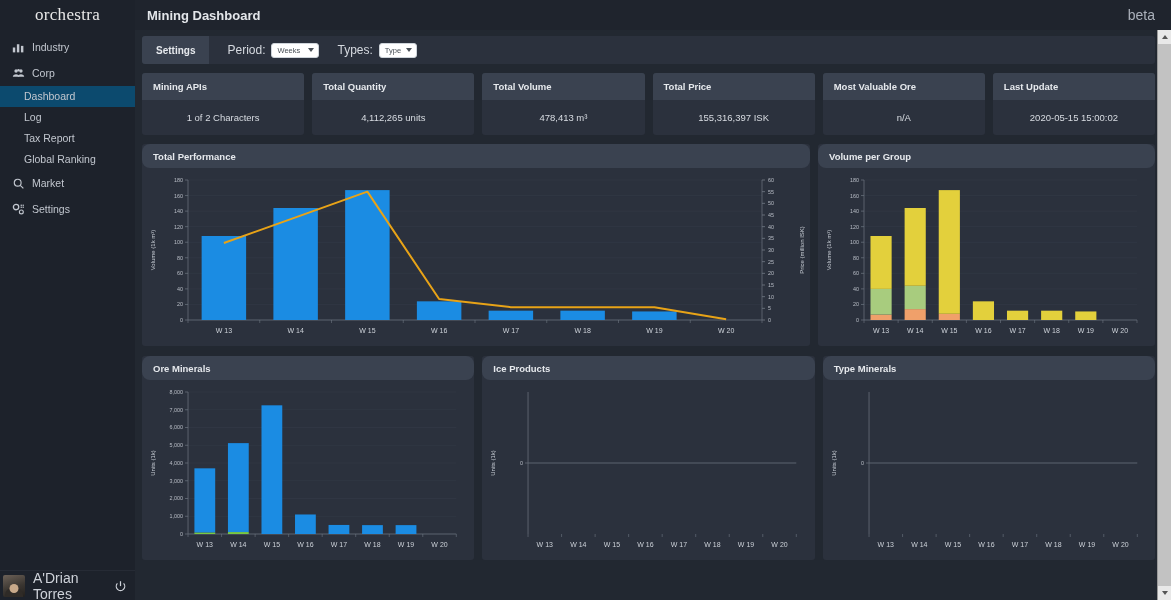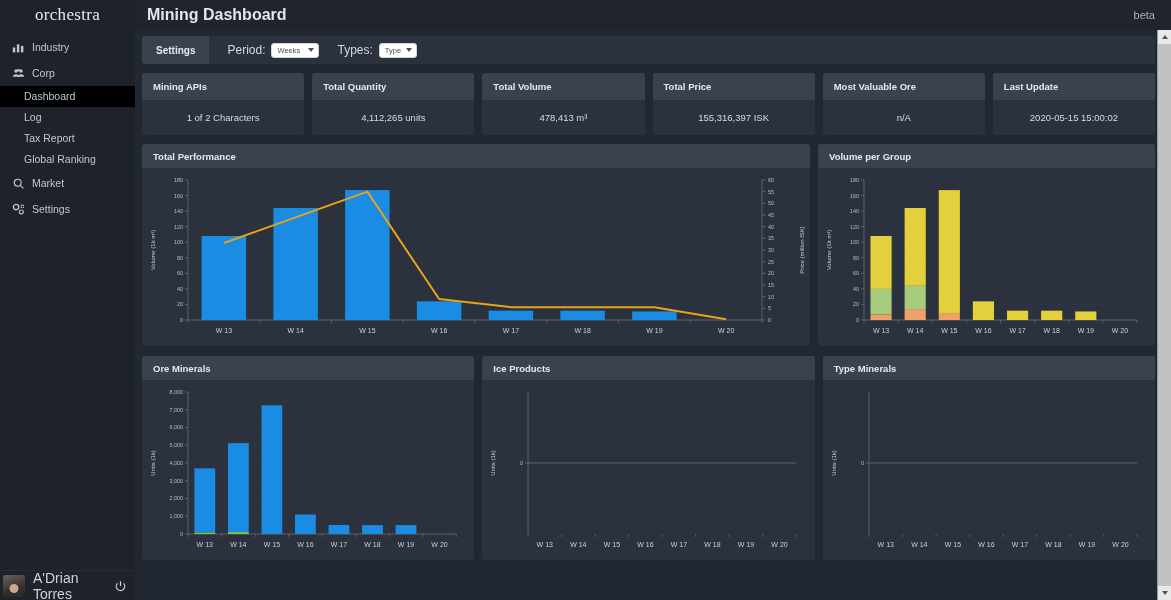--- a/index.html
+++ b/index.html
@@ -34,21 +34,21 @@
   .nav-item.active {
     background: #272d38;
   }
   .nav-item.active::before {
     content: ""; position: absolute; left: 0; top: 0; bottom: 0; width: 2px; background: #5b6474;
   }
   .nav-sub {
     display: block; height: 21px; line-height: 21px;
     padding-left: 24px; font-size: 10.5px; color: #c2c7cf; cursor: pointer;
   }
-  .nav-sub.current { background: #000000; }
+  .nav-sub.current { background: #0c4a6e; }
 
   .user-bar {
     height: 30px; display: flex; align-items: center; gap: 8px;
     padding: 0 8px 0 3px; background: #1d222b; border-top: 1px solid #262b35;
   }
   .avatar {
     width: 22px; height: 22px; flex: 0 0 22px; border-radius: 2px; overflow: hidden;
     background: linear-gradient(160deg,#6d6258 0%,#3b3631 55%,#23201d 100%);
     position: relative;
   }
@@ -62,22 +62,22 @@
   }
   .user-name { flex: 1 1 auto; font-size: 14px; color: #cfd3da; }
   .power-ico { width: 13px; height: 13px; flex: 0 0 13px; color: #cfd3da; cursor: pointer; }
 
   
   .main { flex: 1 1 auto; height: 600px; background: #222831; position: relative; overflow: hidden; }
   .topbar {
     height: 30px; background: #1f242d; display: flex; align-items: center;
     padding: 0 8px 0 12px; justify-content: space-between;
   }
-  .topbar-title { font-size: 16px; font-weight: bold; color: #e3e6ea; }
-  .topbar-beta { font-size: 11px; color: #aab0ba; padding-right: 8px; }
+  .topbar-title { font-size: 13px; font-weight: bold; color: #e3e6ea; }
+  .topbar-beta { font-size: 14px; color: #aab0ba; padding-right: 8px; }
 
   .content { padding: 6px 16px 0 7px; }
 
   
   .settings-strip {
     background: #2b313d; border-radius: 3px; height: 28px;
     display: flex; align-items: stretch; margin-bottom: 9px;
   }
   .settings-tab {
     display:flex; align-items:center; padding: 0 14px;
@@ -108,21 +108,21 @@
   }
   .stat-body {
     height: 35px; display: flex; align-items: center; justify-content: center;
     font-size: 9.5px; color: #d8dce2;
   }
 
   
   .panel { background: #2b313d; border-radius: 3px; overflow: hidden; }
   .panel-head {
     background: #3a4250; height: 24px; display: flex; align-items: center;
-    padding: 0 11px; font-size: 9.5px; font-weight: bold; color: #e6e9ed;
+    padding: 0 11px; font-size: 9.5px; font-weight: bold; color: #e6e9ed; border-radius: 8px;
   }
   .panel-body { position: relative; }
   .row-2 { display: flex; gap: 8px; margin-bottom: 10px; }
   .row-3 { display: flex; gap: 8px; }
   .p-perf { flex: 0 0 668px; }
   .p-group { flex: 1 1 auto; }
   .p-third { flex: 1 1 0; }
 
   
   .chart { position: relative; width: 100%; }

